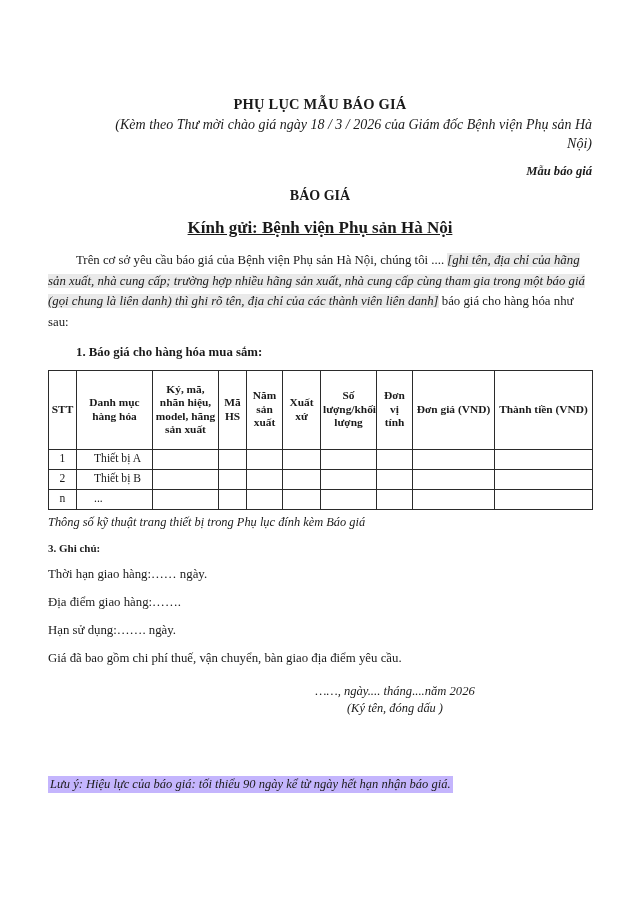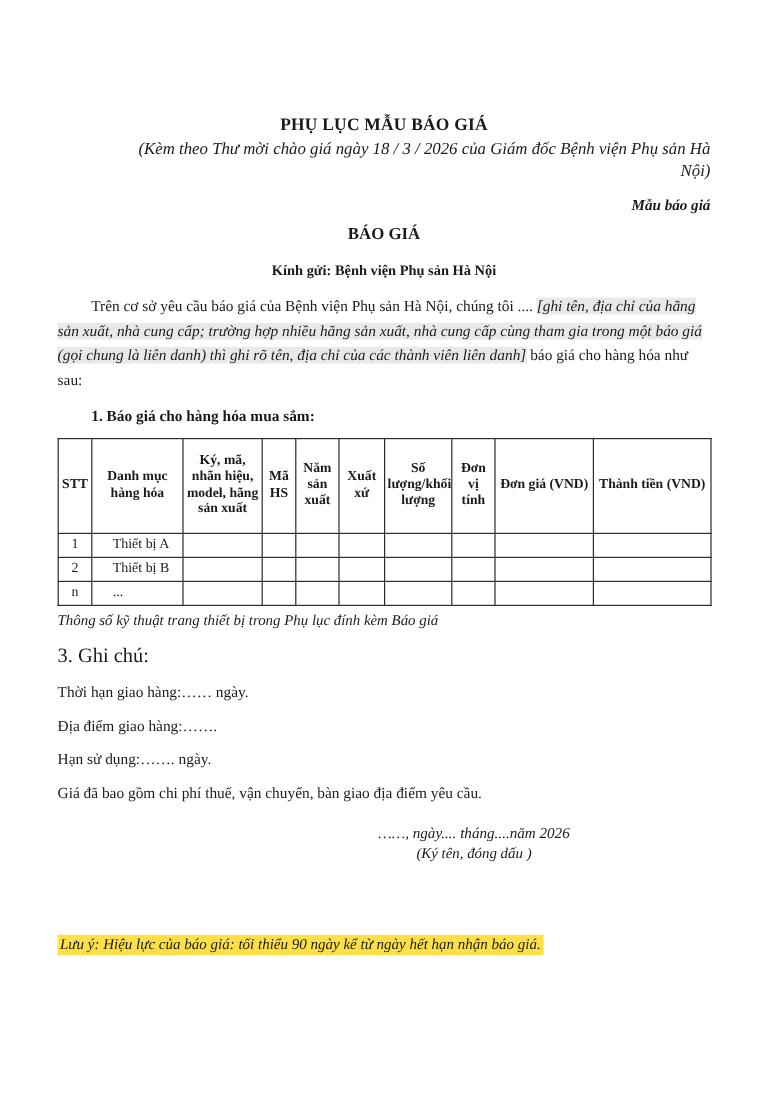--- a/index.html
+++ b/index.html
@@ -50,37 +50,38 @@
   }
   .bao-gia-head {
     font-weight: bold;
     font-size: 14px;
     text-align: center;
     margin: 34px 0 0 0;
   }
   .kinh-gui {
     text-align: center;
     font-weight: bold;
-    font-size: 12px;
+    font-size: 17px;
     margin: 14px 0 0 0;
+    text-decoration: underline;
   }
   .body-par {
     font-size: 12.8px;
     line-height: 1.62;
     margin: 12px 0 0 0;
     text-align: left;
   }
   .indent { text-indent: 28px; }
   .hl {
     background: #e9e9e9;
   }
   .ital { font-style: italic; }
   .sect {
-    font-size: 17px;
-    font-weight: normal;
+    font-size: 11px;
+    font-weight: bold;
     margin: 12px 0 0 0;
   }
   .list-1 {
     margin: 12px 0 0 0;
     font-size: 12.8px;
     font-weight: bold;
     padding-left: 28px;
   }
   table.quote {
     border-collapse: collapse;
@@ -142,21 +143,21 @@
     font-style: italic;
     font-size: 12.4px;
     margin-left: 150px;
     text-align: center;
     margin-top: 2px;
   }
   .luu-y {
     font-style: italic;
     font-size: 12.5px;
     margin-top: 30px;
-    background: #fde047;
+    background: #c4b5fd;
     display: inline-block;
     padding: 1px 2px;
   }
   .luu-y-wrap { margin-top: 30px; }
 </style>
 </head>
 <body>
 
 <div class="page">
   <div class="doc">

